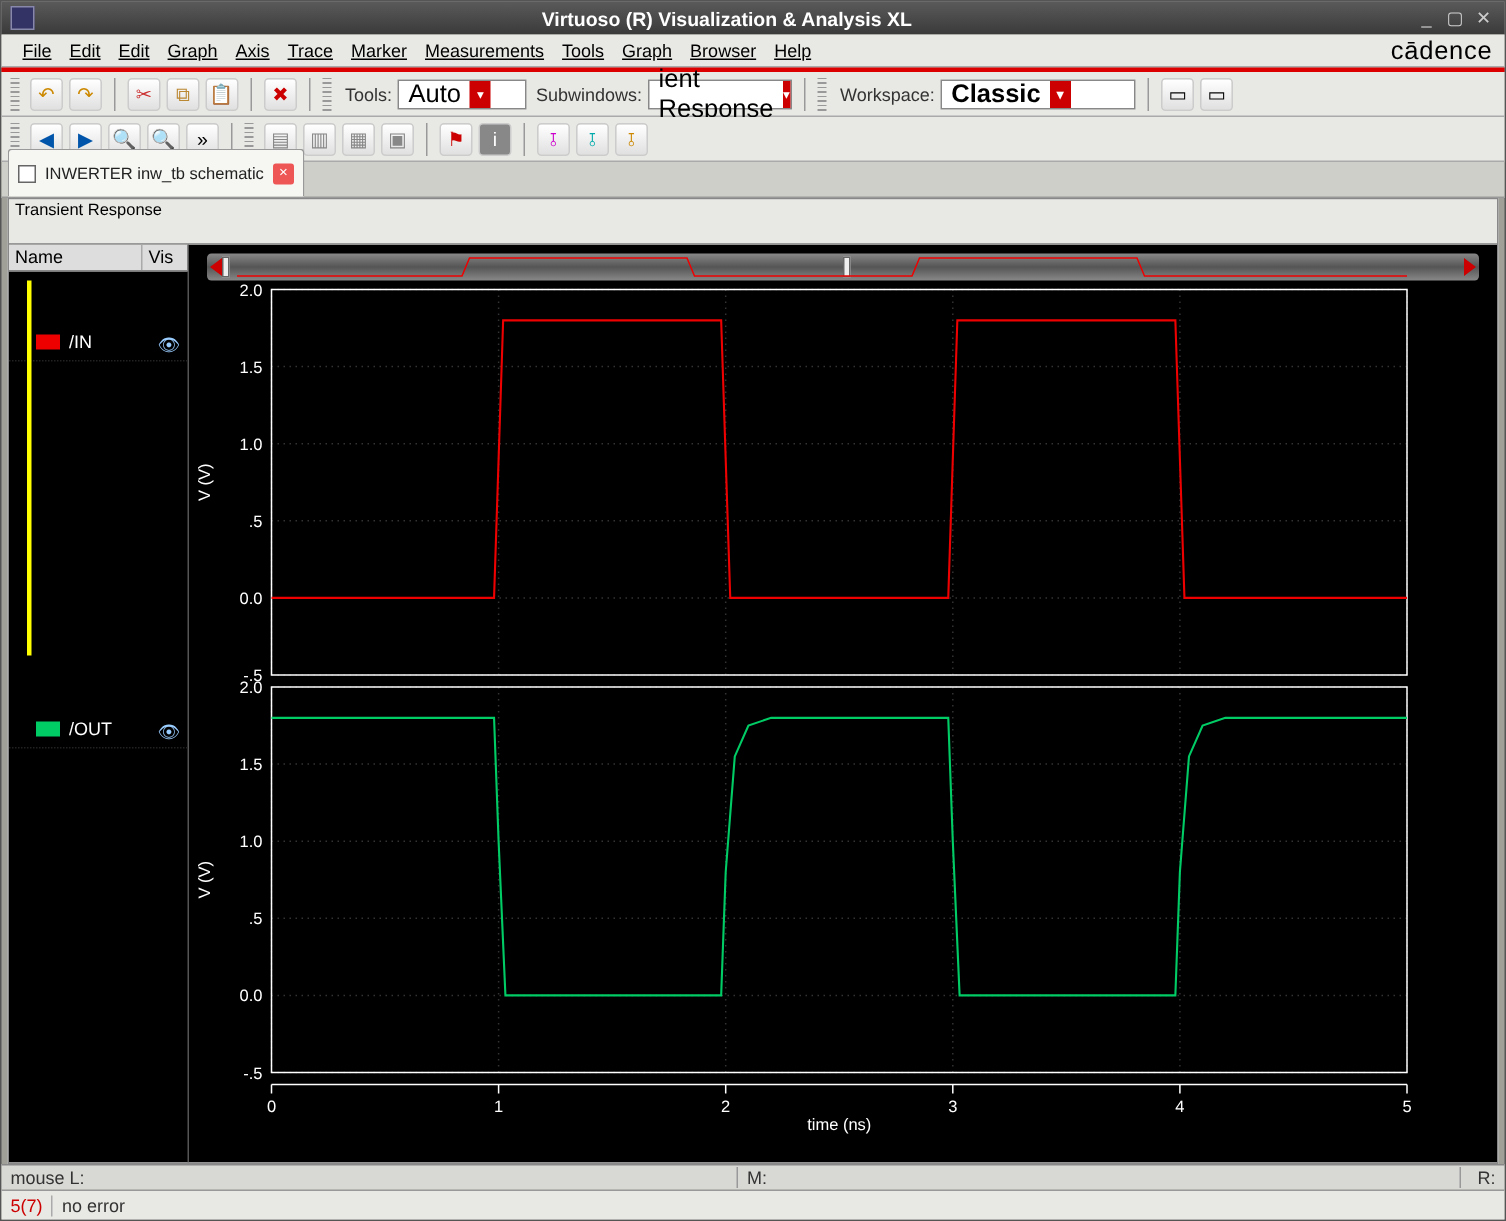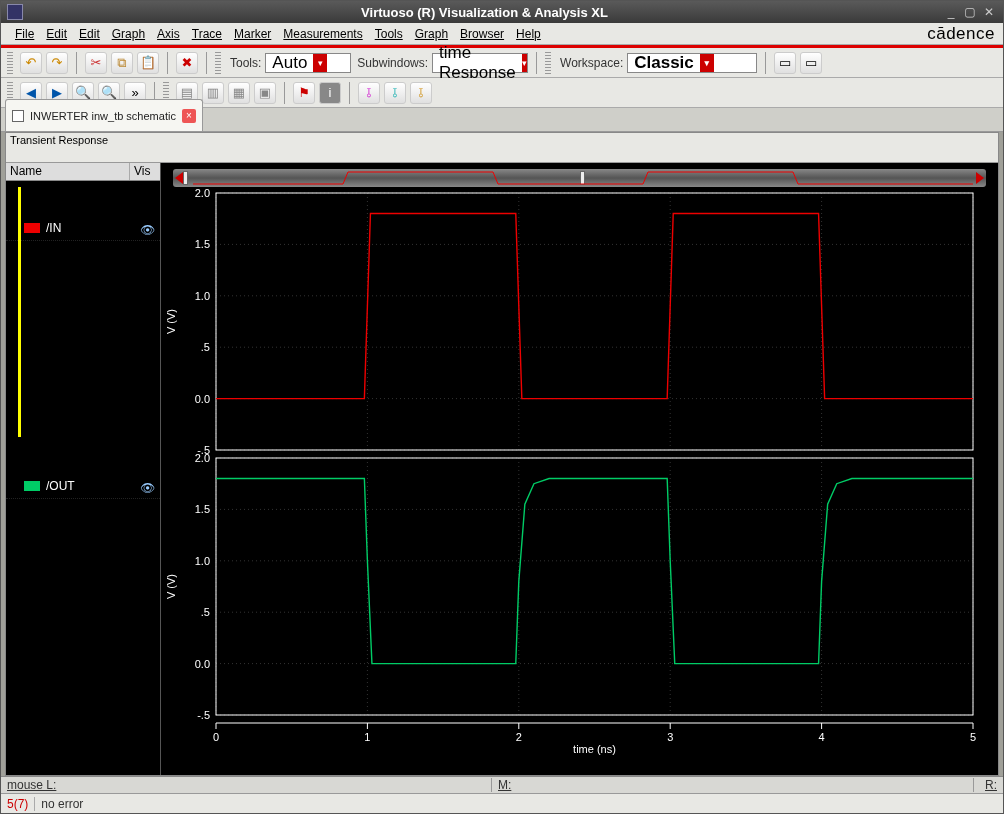--- a/index.html
+++ b/index.html
@@ -24,38 +24,38 @@
   .combo .cbtn{width:14px;height:100%;background:#c00;color:#fff;display:flex;align-items:center;justify-content:center;font-size:9px;}
   .toolbar2{height:30px;background:#e8e8e4;display:flex;align-items:center;padding:2px 6px;border-bottom:1px solid #aaa;gap:4px;}
   .tabsrow{height:24px;background:#cfcfc9;display:flex;align-items:flex-end;padding:0 4px;border-bottom:1px solid #999;}
   .tab{height:32px;background:#f6f6f2;border:1px solid #999;border-bottom:none;display:flex;align-items:center;padding:0 6px;border-radius:3px 3px 0 0;gap:6px;}
   .tab .ticon{width:12px;height:12px;border:1px solid #666;background:#fff;}
   .tab .tlabel{font-size:11px;color:#222;}
   .tab .tclose{width:14px;height:14px;background:#e55;border-radius:2px;color:#fff;display:flex;align-items:center;justify-content:center;font-size:10px;cursor:pointer;}
   .client{flex:1;display:flex;flex-direction:column;background:#fff;margin:0 4px 0 4px;border:1px solid #888;}
   .panelheader{height:30px;background:#e8e8e4;border-bottom:1px solid #999;padding:1px 4px;font-size:11px;}
   .plotsplit{flex:1;display:flex;overflow:hidden;}
-  .legend{width:155px;background:#000;border-right:1px solid #555;display:flex;flex-direction:column;}
+  .legend{width:120px;background:#000;border-right:1px solid #555;display:flex;flex-direction:column;}
   .leg-head{height:18px;background:#ddd;border-bottom:1px solid #888;display:flex;}
   .leg-head .c1{flex:1;padding:1px 4px;border-right:1px solid #aaa;}
   .leg-head .c2{width:30px;padding:1px 4px;}
   .legrow{display:flex;align-items:center;height:26px;padding:0 4px;color:#fff;font-size:11px;border-bottom:1px dotted #222;}
   .legbar{position:absolute;left:12px;top:204px;width:3px;height:250px;background:#ff0;}
   .swatch{width:16px;height:10px;margin:0 6px 0 14px;}
   .eye{width:16px;height:10px;margin-left:auto;color:#9cf;}
   .signame{color:#fff;}
   .plotarea{flex:1;background:#000;position:relative;overflow:hidden;}
   svg{display:block;}
   .strip{position:absolute;left:12px;right:12px;top:6px;height:18px;background:linear-gradient(to bottom,#888,#555,#888);border-radius:3px;display:flex;align-items:center;}
   .strip .tri{width:0;height:0;border-top:6px solid transparent;border-bottom:6px solid transparent;}
   .strip .tri.l{border-right:8px solid #c00;margin-left:2px;}
   .strip .tri.r{border-left:8px solid #c00;margin-right:2px;margin-left:auto;}
   .strip .bar{width:5px;height:14px;background:#eee;border:1px solid #666;}
   .statusbar{height:17px;background:#d8d8d4;border-top:1px solid #888;display:flex;align-items:center;font-size:11px;color:#333;}
-  .statusbar .sl{padding:0 6px;border-left:1px solid #999;text-decoration:underline;}
+  .statusbar .sl{padding:0 6px;border-left:1px solid #999;}
   .statusbar .sl:first-child{border-left:none;}
   .errbar{height:20px;background:#e8e8e4;display:flex;align-items:center;font-size:11px;border-top:1px solid #999;}
   .errbar .ecnt{color:#c00;padding:0 6px;border-right:1px solid #aaa;}
   .errbar .emsg{padding:0 6px;color:#333;}
   .axis-text{fill:#fff;font-size:11px;}
   .gridline{stroke:#333;stroke-dasharray:1 3;stroke-width:1;}
   .trace-in{stroke:#e00;stroke-width:1.4;fill:none;}
   .trace-out{stroke:#0c6;stroke-width:1.4;fill:none;}
   .axis{stroke:#fff;stroke-width:1;}
 </style>
@@ -101,21 +101,21 @@
     <div class="tbtn" style="color:#c00;">✖</div>
     <div class="sep"></div>
     <div class="handle"></div>
     <span class="lbl">Tools:</span>
     <div class="combo" style="width:86px;">
         <span class="cval">Auto</span>
         <span class="cbtn">▾</span>
       </div>
     <span class="lbl">Subwindows:</span>
     <div class="combo" style="width:96px;">
-        <span class="cval">time Response</span>
+        <span class="cval">ient Response</span>
         <span class="cbtn">▾</span>
       </div>
     <div class="sep"></div>
     <div class="handle"></div>
     <span class="lbl">Workspace:</span>
     <div class="combo" style="width:130px;font-weight:bold;">
         <span class="cval">Classic</span>
         <span class="cbtn">▾</span>
       </div>
     <div class="sep"></div>

